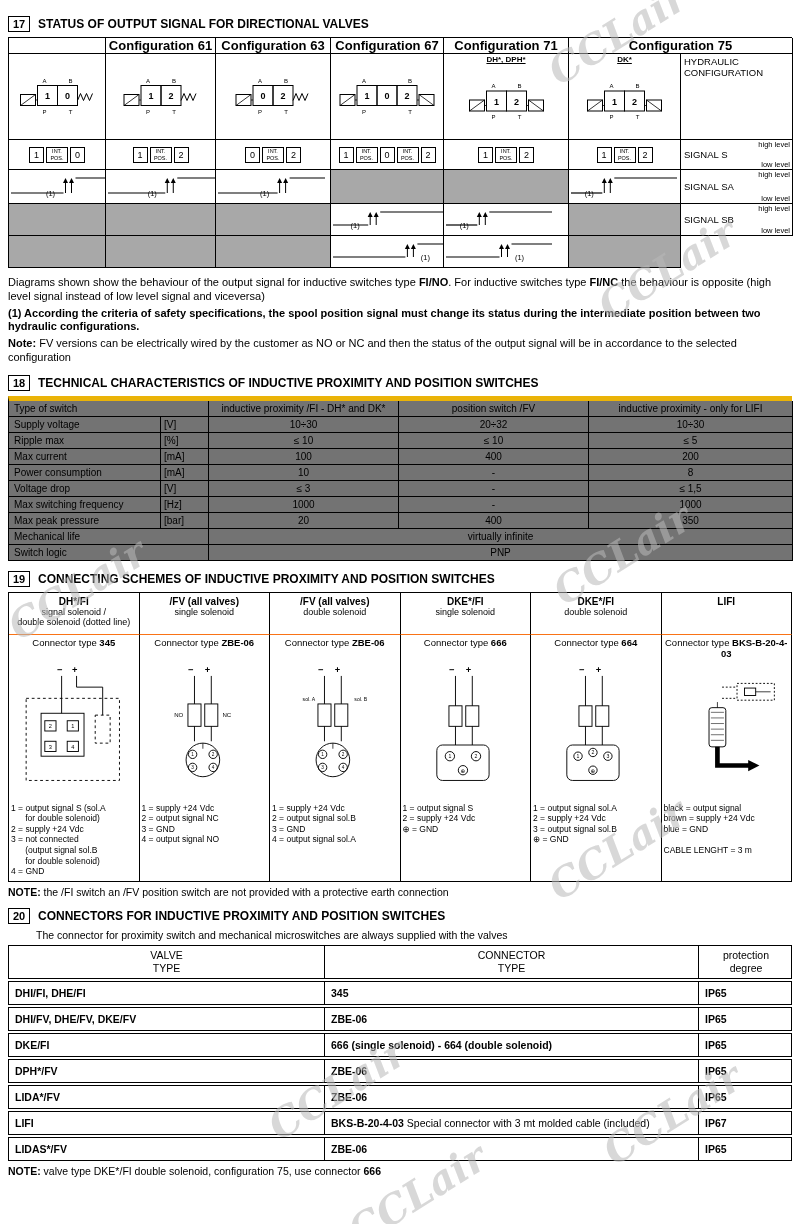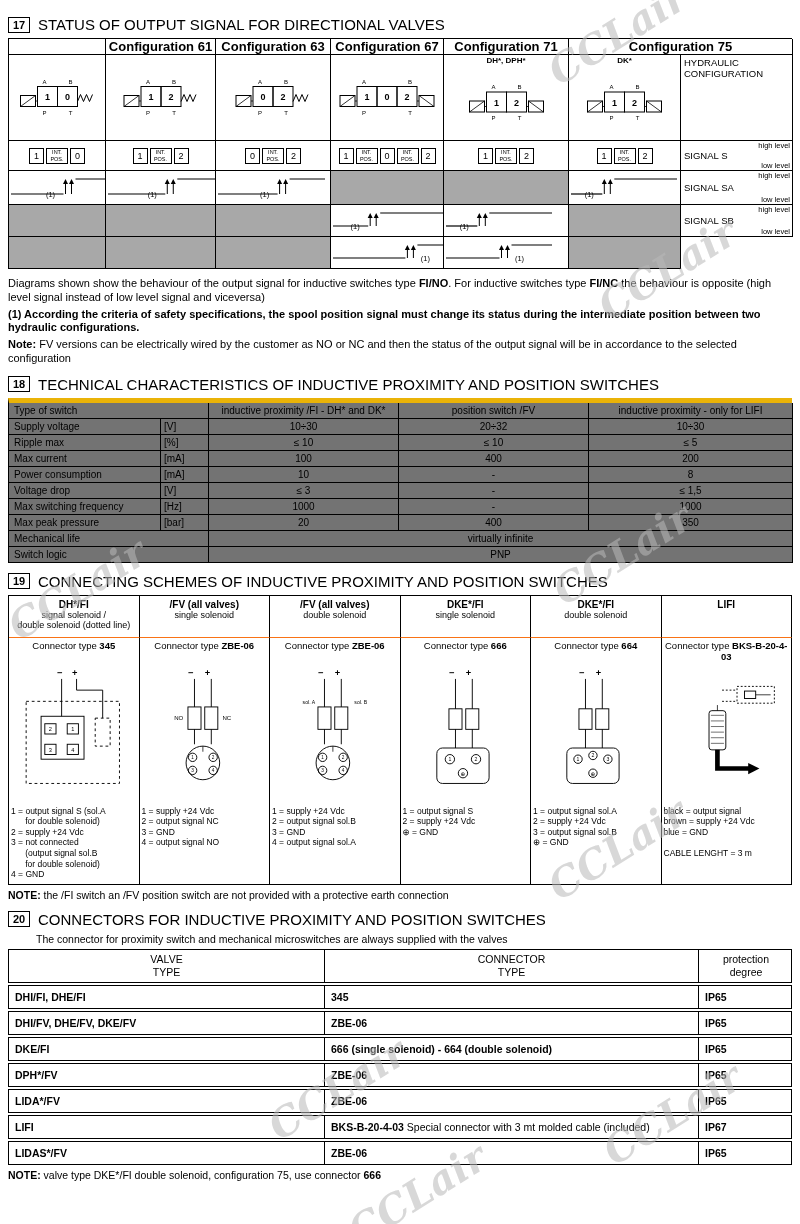--- a/index.html
+++ b/index.html
@@ -6,31 +6,31 @@
   body{width:800px;height:1224px;position:relative;overflow:hidden;
        font-family:"Liberation Sans",sans-serif;color:#000;font-size:11px;}
   .page{position:absolute;inset:0;padding:8px;box-sizing:border-box;}
   .wm{position:absolute;font-family:"DejaVu Serif",serif;font-style:italic;font-weight:bold;
       font-size:40px;color:#b9b9b9;opacity:.55;transform:rotate(-32deg);pointer-events:none;
       white-space:nowrap;z-index:5;}
   .sec-head{display:flex;align-items:center;gap:8px;margin:10px 0 5px 0;}
   .sec-head.first{margin-top:8px;}
   .sec-num{border:1px solid #000;min-width:18px;height:14px;display:flex;align-items:center;
            justify-content:center;font-weight:bold;font-size:11px;padding:0 1px;}
-  .sec-title{font-weight:normal;font-size:15px;}
+  .sec-title{font-weight:bold;font-size:12px;}
 
   
   .t17{display:grid;grid-template-columns:97px 110px 115px 113px 125px 112px 112px;
        grid-template-rows:16px 86px 30px 34px 32px 32px;
        border-top:1px solid #000;border-left:1px solid #000;background:#fff;position:relative;z-index:2;}
   .c{border-right:1px solid #000;border-bottom:1px solid #000;overflow:hidden;box-sizing:border-box;}
   .chead{font-size:13px;font-weight:bold;text-align:center;line-height:15px;}
   .sp2c{grid-column:span 2;}
   .lblc{font-size:9.5px;padding:2px 3px;line-height:1.2;}
-  .vcell{display:flex;flex-direction:column;align-items:center;}
+  .vcell{display:flex;flex-direction:column;align-items:center;text-decoration:underline;}
   .sub{height:11px;font-size:8px;font-weight:bold;text-align:center;line-height:11px;width:100%;}
   .sub:empty{display:none;}
   .hcell{display:flex;align-items:center;justify-content:center;gap:2px;}
   .hbox{border:1px solid #000;width:15px;height:16px;display:flex;align-items:center;
         justify-content:center;font-size:9px;flex:0 0 auto;box-sizing:border-box;}
   .hbox.int{width:22px;font-size:5.5px;line-height:1.1;text-align:center;padding:0 1px;}
   .sigl{display:flex;justify-content:space-between;align-items:center;font-size:9.5px;padding:0 2px 0 3px;}
   .hlcol{display:flex;flex-direction:column;justify-content:space-between;height:100%;
          font-size:7.5px;text-align:right;padding:1px 0;}
   .wcell{position:relative;}

